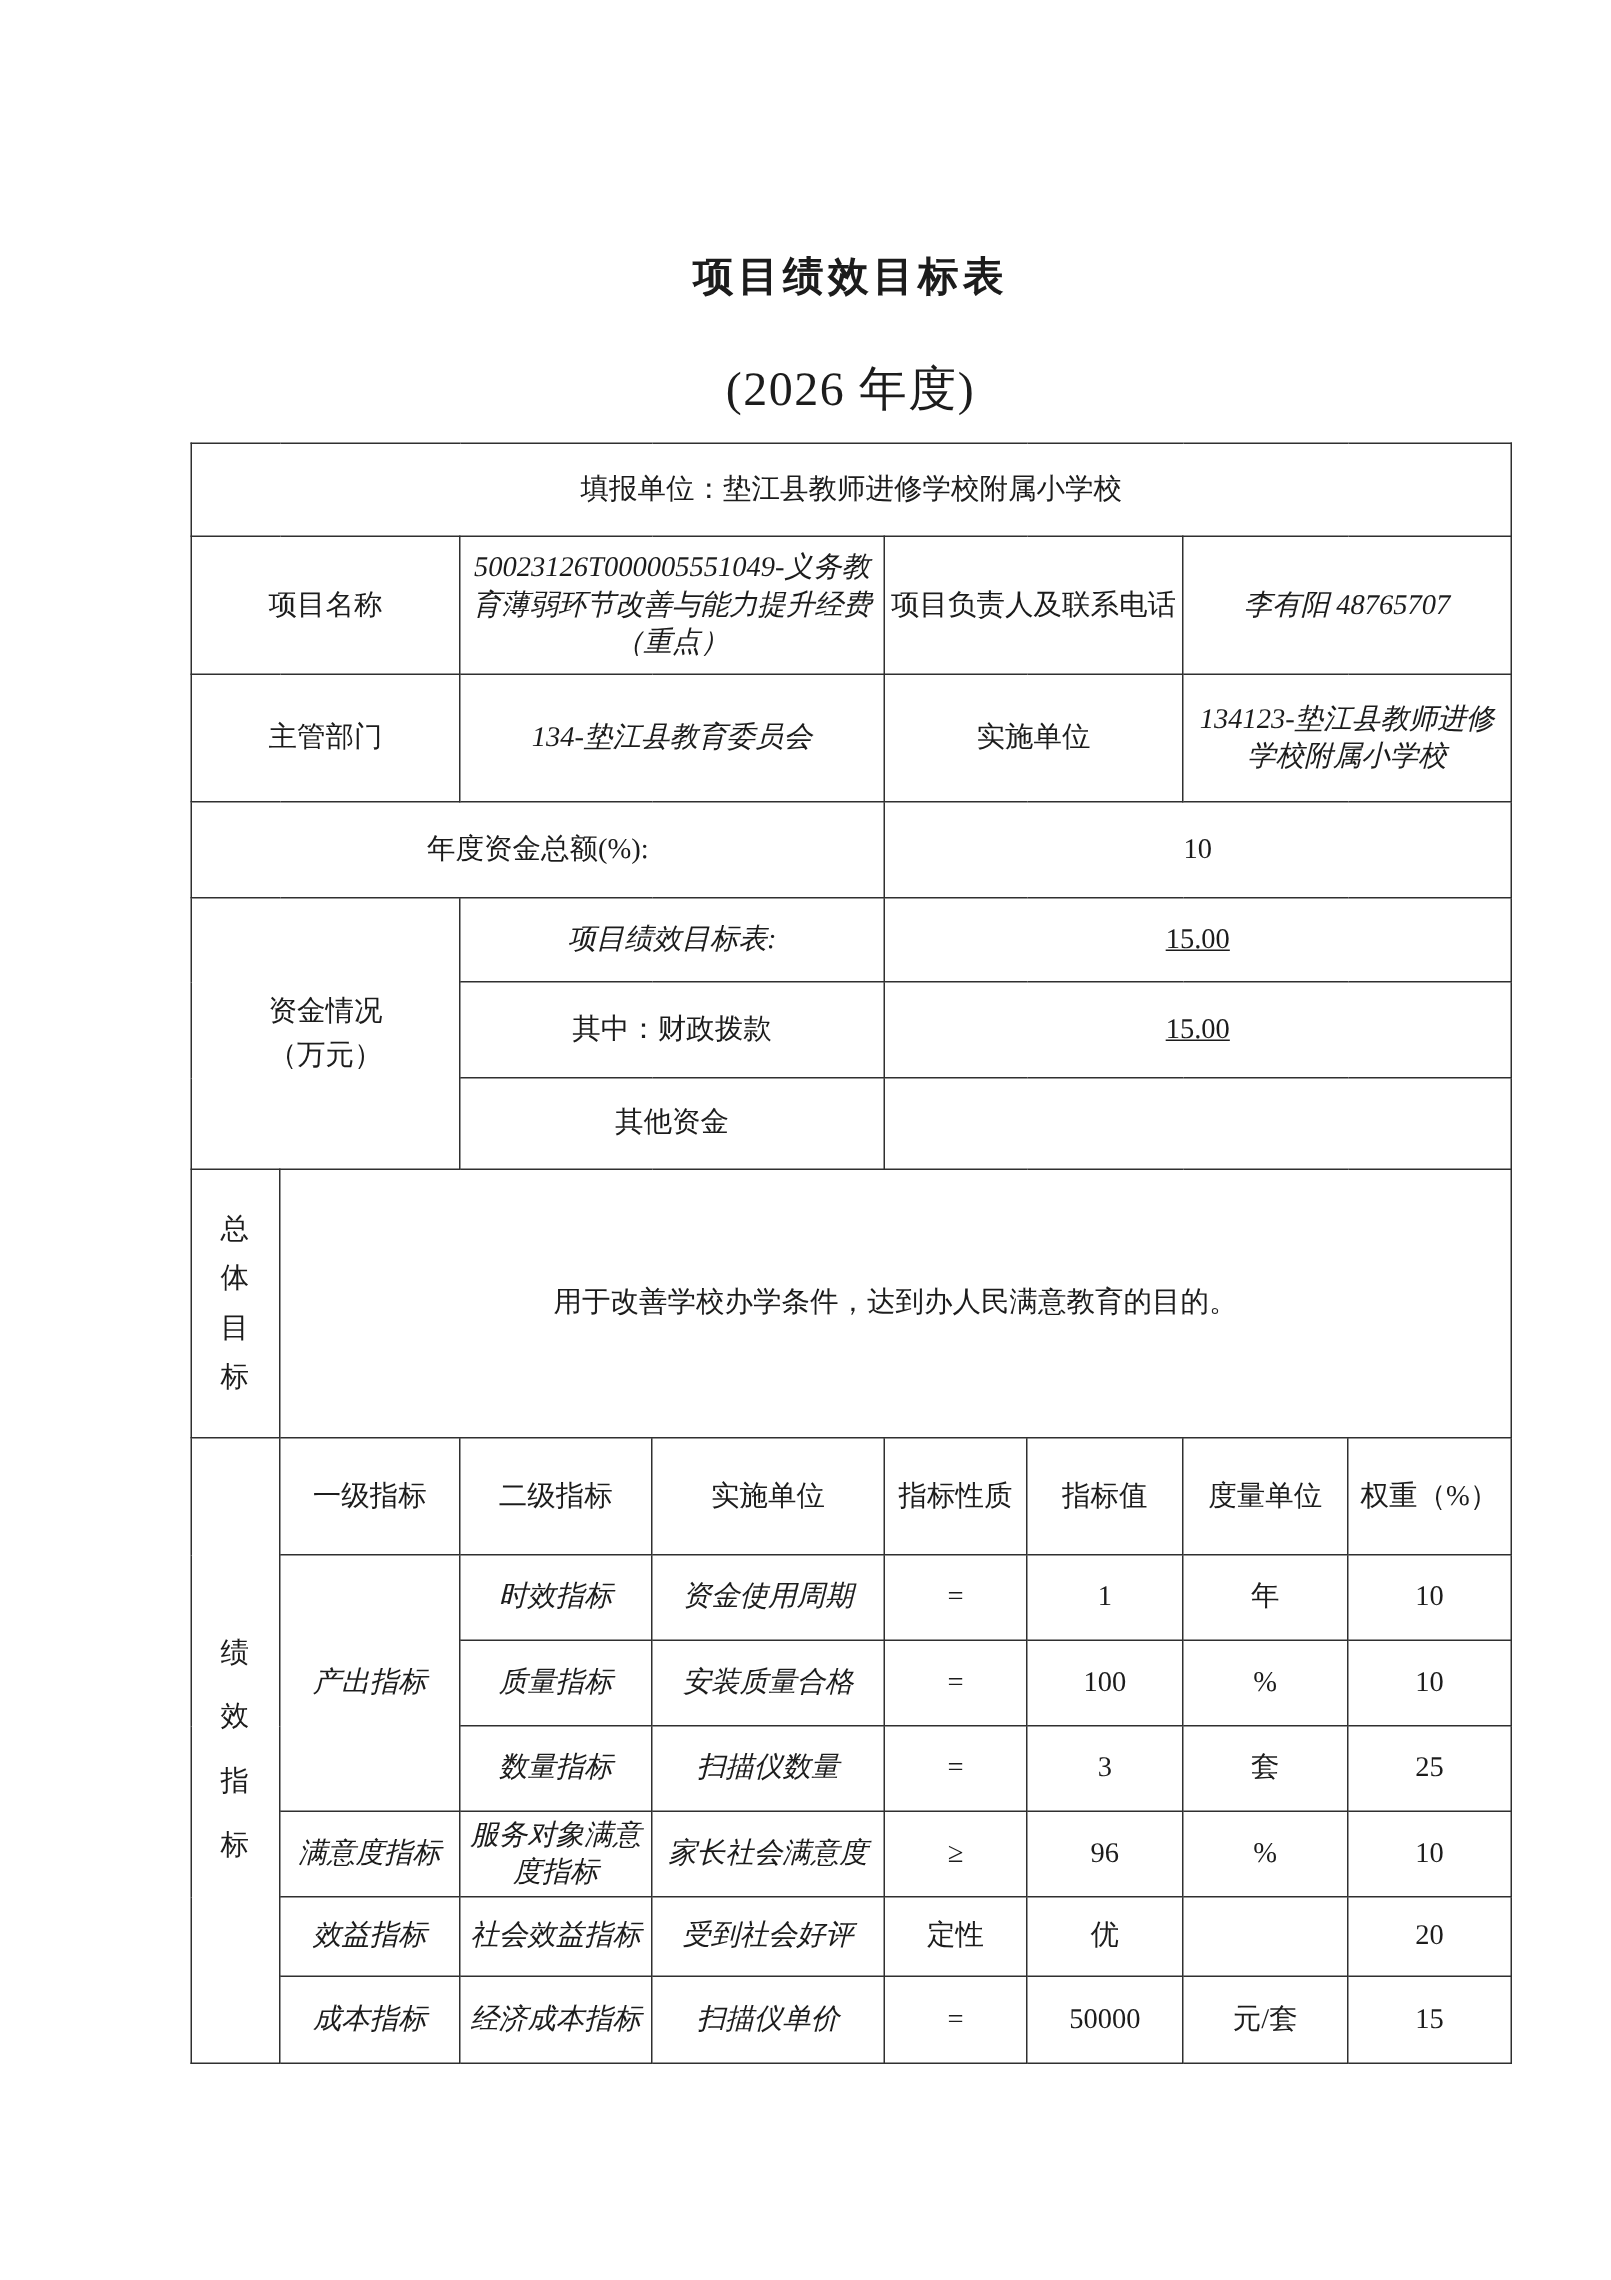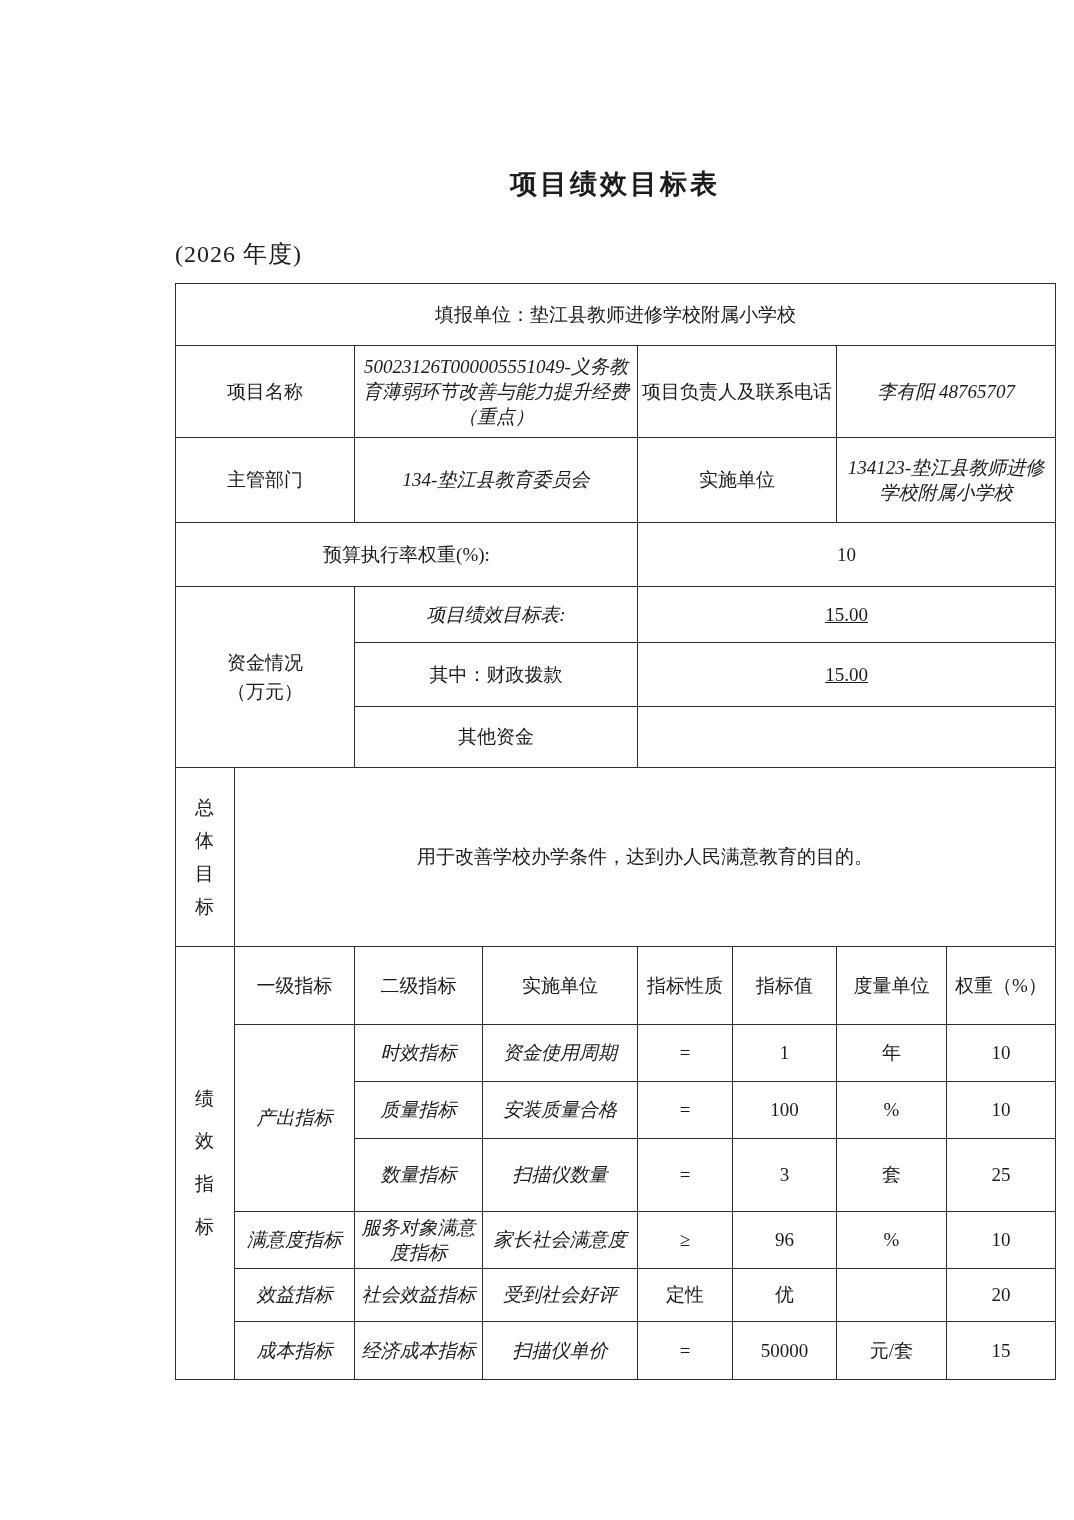--- a/index.html
+++ b/index.html
@@ -3,30 +3,31 @@
 <meta charset="utf-8">
 <style>
   * { box-sizing: border-box; }
   html, body { margin: 0; padding: 0; }
   body {
     width: 1074px; height: 1520px;
     background: #ffffff;
     color: #1c1c1c;
     font-family: "Liberation Serif", "DejaVu Serif", serif;
   }
-  .page { padding-top: 166px; padding-left: 48px; }
+  .page { padding-top: 166px; }
   .doc-title {
     width: 880px; margin: 0 0 0 127px;
     text-align: center;
     font-size: 27px; font-weight: 600;
     letter-spacing: 3px;
   }
   .doc-subtitle {
     width: 880px; margin: 36px 0 0 127px;
-    font-size: 24px; font-weight: 500;
+    text-align: center;
+    font-size: 32px; font-weight: 500;
     letter-spacing: 1px;
   }
   table.doc {
     border-collapse: collapse;
     table-layout: fixed;
     width: 880px;
     margin: 13px 0 0 127px;
   }
   table.doc td {
     border: 1px solid #2f2f2f;
@@ -85,21 +86,21 @@
     </tr>
 
     <tr style="height:85px">
       <td colspan="2">主管部门</td>
       <td colspan="2" class="al2">134-垫江县教育委员会</td>
       <td colspan="2">实施单位</td>
       <td colspan="2" class="al2 breakall">134123-垫江县教师进修学校附属小学校</td>
     </tr>
 
     <tr style="height:64px">
-      <td colspan="4">预算执行率权重(%):</td>
+      <td colspan="4">年度资金总额(%):</td>
       <td colspan="4">10</td>
     </tr>
 
     <tr style="height:56px">
       <td colspan="2" rowspan="3" class="two-line">
         <div>资金情况</div>
         <div>（万元）</div>
       </td>
       <td colspan="2" class="al2">项目绩效目标表:</td>
       <td colspan="4" class="ar">15.00</td>
@@ -145,21 +146,21 @@
 
     <tr style="height:57px">
       <td class="al2">质量指标</td>
       <td class="al2">安装质量合格</td>
       <td>=</td>
       <td>100</td>
       <td>%</td>
       <td>10</td>
     </tr>
 
-    <tr style="height:73px">
+    <tr style="height:57px">
       <td class="al2">数量指标</td>
       <td class="al2">扫描仪数量</td>
       <td>=</td>
       <td>3</td>
       <td>套</td>
       <td>25</td>
     </tr>
 
     <tr style="height:57px">
       <td class="al2">满意度指标</td>

